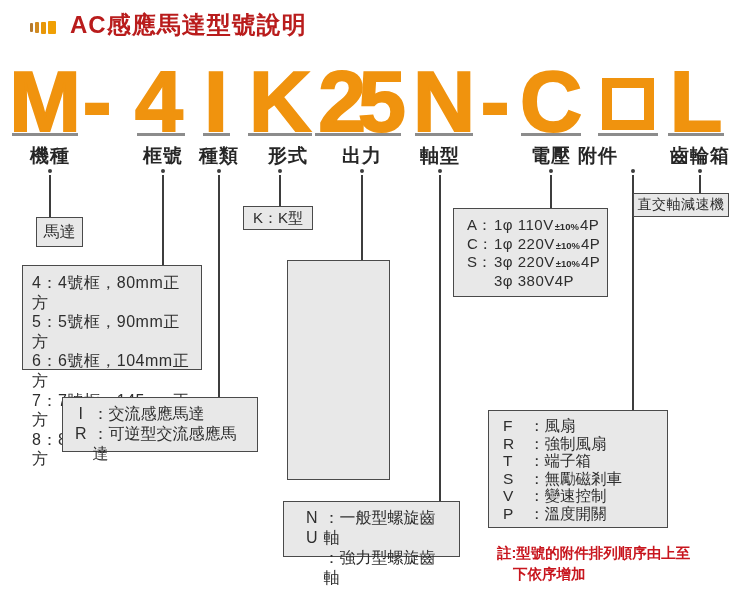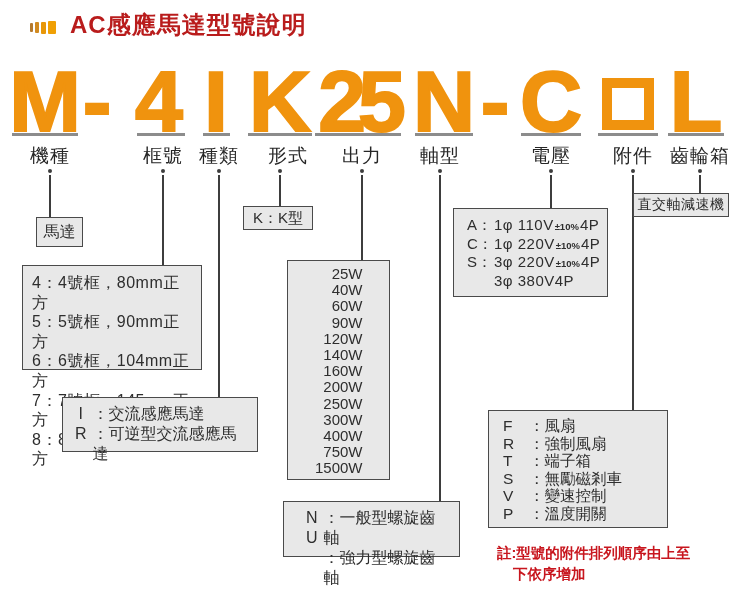--- a/index.html
+++ b/index.html
@@ -23,21 +23,21 @@
     -webkit-text-stroke:2px #f0930e;
     transform:translateX(-50%);white-space:nowrap;
   }
   .seg.narrow{letter-spacing:-8px;padding-left:0;}
   .square-glyph{
     position:absolute;top:78px;width:52px;height:52px;box-sizing:border-box;
     border:10px solid #f0930e;transform:translateX(-50%);
   }
   .ul{position:absolute;top:133px;height:2.5px;background:#8c8c8c;}
   .lbl{
-    position:absolute;top:143px;font-size:19px;font-weight:400;color:#262626;
+    position:absolute;top:143px;font-size:19px;font-weight:700;color:#262626;
     transform:translateX(-50%);white-space:nowrap;letter-spacing:1px;
   }
   
   .cline{position:absolute;width:1.5px;background:#3d3d3d;}
   .cdot{position:absolute;width:4px;height:4px;background:#3d3d3d;border-radius:50%;top:169px;}
   
   .gbox{
     position:absolute;background:#e8e8e8;border:1.6px solid #4a4a4a;box-sizing:border-box;
     color:#2e2e2e;
   }
@@ -104,21 +104,21 @@
   <div class="ul" style="left:598px;width:60px"></div>
   <div class="ul" style="left:668px;width:56px"></div>
 
   <div class="lbl" style="left:50px">機種</div>
   <div class="lbl" style="left:163px">框號</div>
   <div class="lbl" style="left:219px">種類</div>
   <div class="lbl" style="left:288px">形式</div>
   <div class="lbl" style="left:362px">出力</div>
   <div class="lbl" style="left:440px">軸型</div>
   <div class="lbl" style="left:551px">電壓</div>
-  <div class="lbl" style="left:633px">附件</div>
+  <div class="lbl" style="left:598px">附件</div>
   <div class="lbl" style="left:700px">齒輪箱</div>
 
   <div class="cdot" style="left:48px"></div>
   <div class="cdot" style="left:161px"></div>
   <div class="cdot" style="left:217px"></div>
   <div class="cdot" style="left:278px"></div>
   <div class="cdot" style="left:360px"></div>
   <div class="cdot" style="left:438px"></div>
   <div class="cdot" style="left:549px"></div>
   <div class="cdot" style="left:631px"></div>
@@ -145,33 +145,20 @@
 7：7號框，145mm正方
 8：8號框，145mm正方</div>
   </div>
 
   <div class="gbox" style="left:243px;top:206px;width:70px;height:24px">
     <div class="center-text" style="font-size:15px">K：K型</div>
   </div>
 
   <div class="gbox" style="left:287px;top:260px;width:103px;height:220px">
     <div class="out-cols">
-      <div class="ovals">25W
-40W
-60W
-90W
-120W
-140W
-160W
-200W
-250W
-300W
-400W
-750W
-1500W</div>
     </div>
   </div>
 
   <div class="gbox" style="left:453px;top:208px;width:155px;height:89px">
     <div class="vrows">
       <div class="vrow">
         <span class="vcode">A：</span>
         <span class="vspec">1φ 110V</span>
         <span class="vtol">±10%</span>
         <span class="vpole">4P</span>

